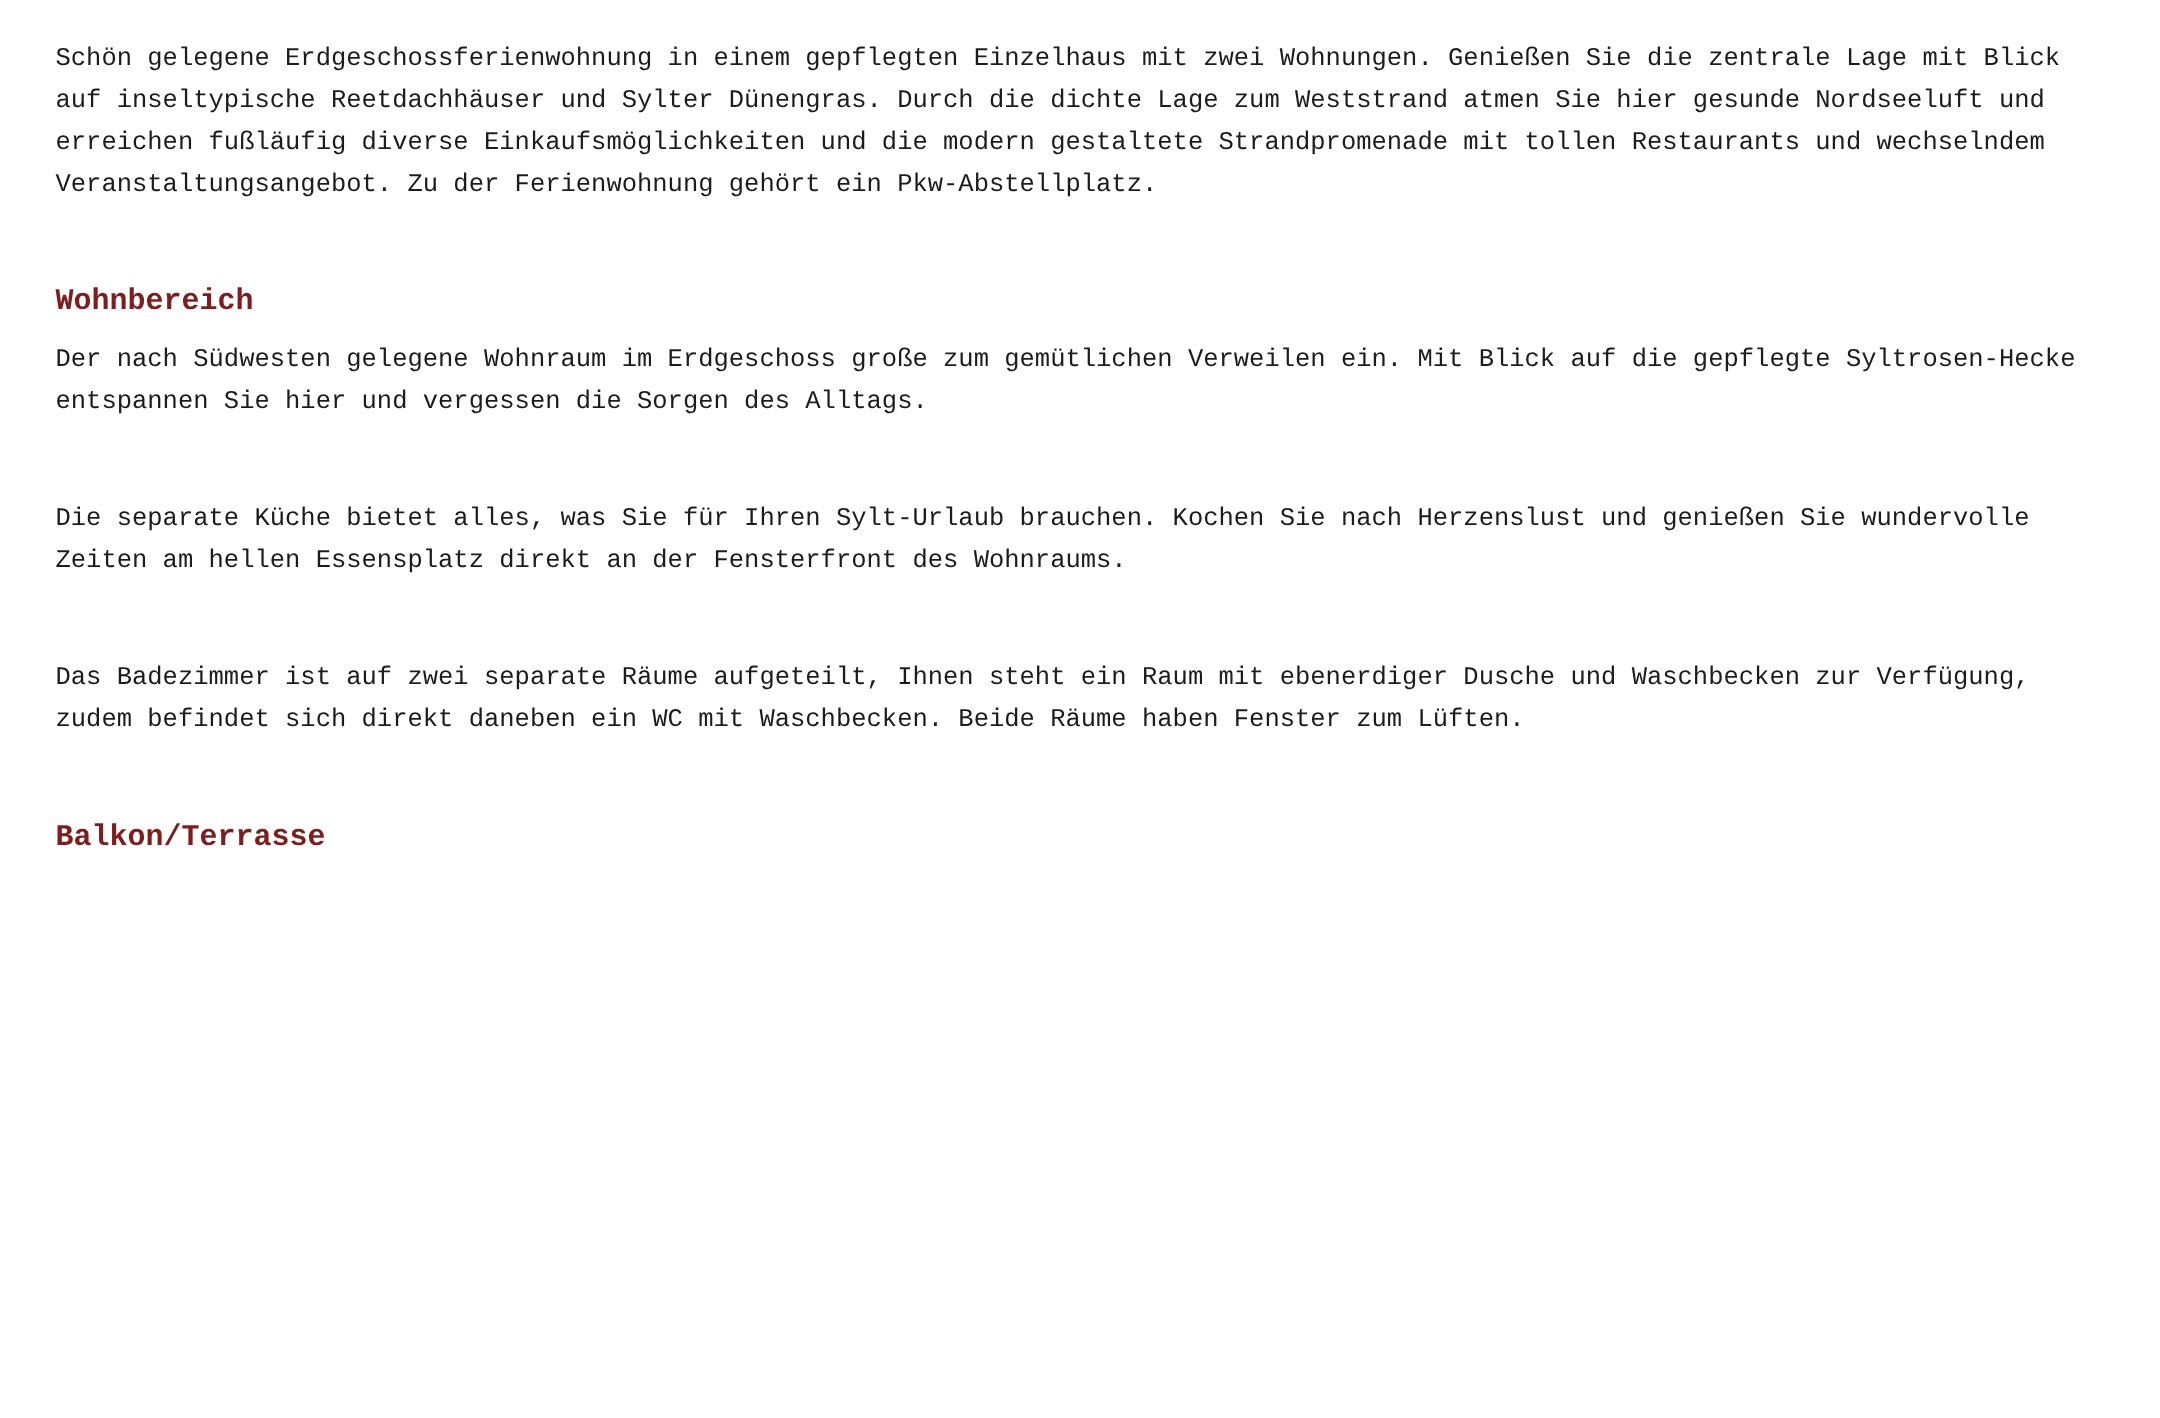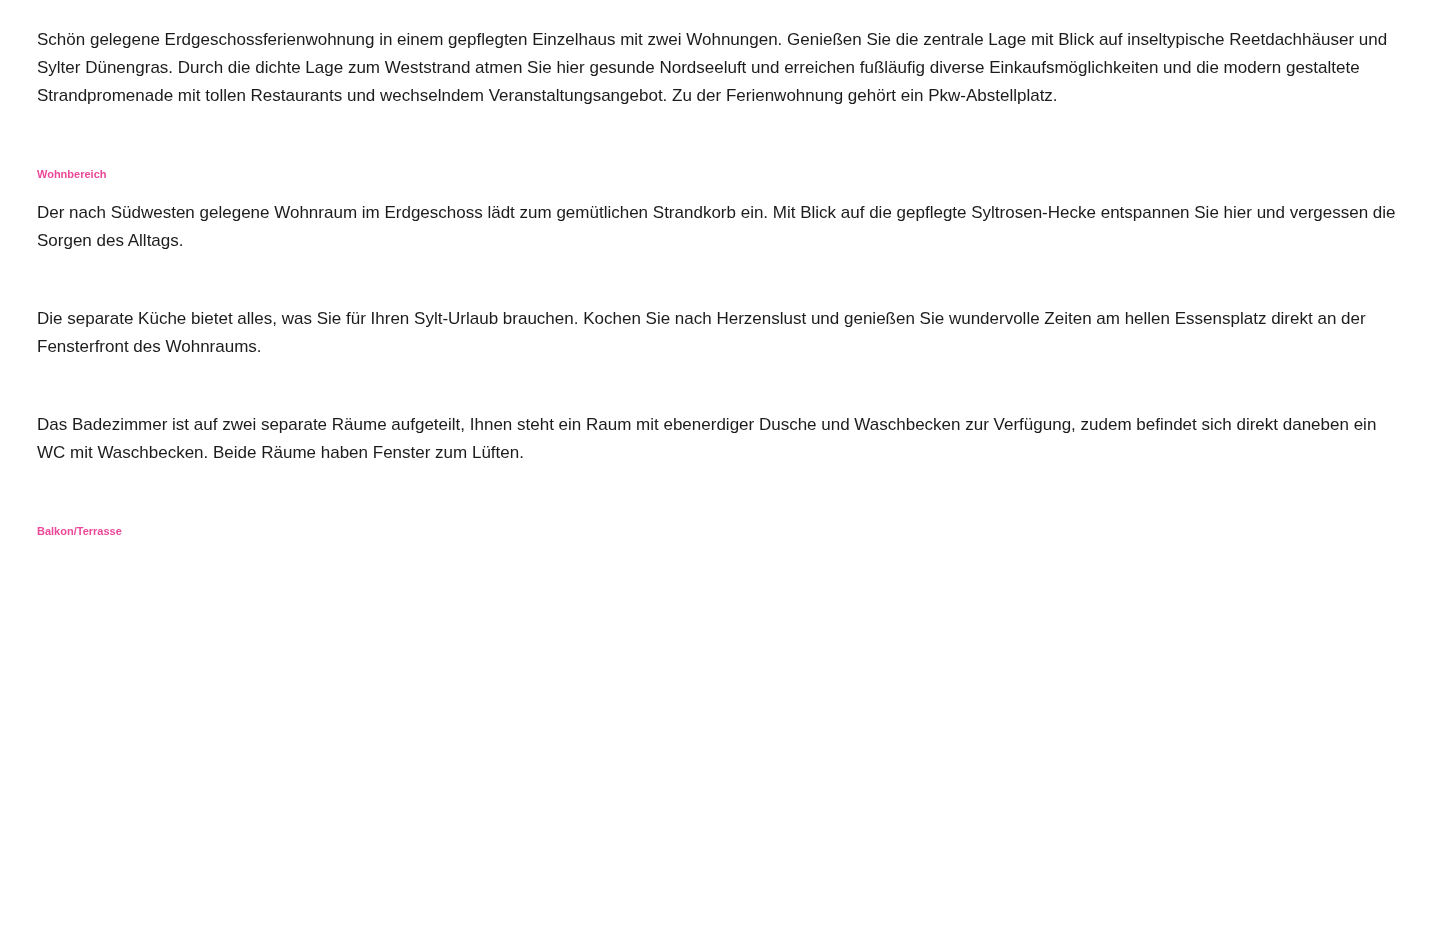--- a/index.html
+++ b/index.html
@@ -1,15 +1,15 @@
 <!DOCTYPE html>
 <html lang="de"><head>
 <meta charset="utf-8">
 <style>
-  * { margin: 0; padding: 0; box-sizing: border-box; }
+  * { margin: 0; padding: 0; box-sizing: border-box; font-family: Liberation Mono, monospace; }
   html, body { background: #ffffff; }
   body {
     width: 1440px;
     height: 945px;
     overflow: hidden;
     font-family: "Liberation Sans", "DejaVu Sans", sans-serif;
     color: #1c1c1c;
     -webkit-font-smoothing: antialiased;
   }
   .doc {
@@ -17,37 +17,37 @@
     font-size: 17px;
     line-height: 28px;
   }
   .doc p {
     font-weight: 400;
   }
   .sec {
     margin-top: 50px;
   }
   .sec h2 {
-    font-size: 11px;
+    font-size: 20px;
     line-height: 28px;
     font-weight: 700;
-    color: #ec4899;
+    color: #7f1d1d;
     margin-bottom: 11px;
   }
 </style>
 </head>
 <body>
 
 <main class="doc">
 
   <p>Schön gelegene Erdgeschossferienwohnung in einem gepflegten Einzelhaus mit zwei Wohnungen. Genießen Sie die zentrale Lage mit Blick auf inseltypische Reetdachhäuser und Sylter Dünengras. Durch die dichte Lage zum Weststrand atmen Sie hier gesunde Nordseeluft und erreichen fußläufig diverse Einkaufsmöglichkeiten und die modern gestaltete Strandpromenade mit tollen Restaurants und wechselndem Veranstaltungsangebot. Zu der Ferienwohnung gehört ein Pkw-Abstellplatz.</p>
 
   <section class="sec">
     <h2>Wohnbereich</h2>
-    <p>Der nach Südwesten gelegene Wohnraum im Erdgeschoss lädt zum gemütlichen Strandkorb ein. Mit Blick auf die gepflegte Syltrosen-Hecke entspannen Sie hier und vergessen die Sorgen des Alltags.</p>
+    <p>Der nach Südwesten gelegene Wohnraum im Erdgeschoss große zum gemütlichen Verweilen ein. Mit Blick auf die gepflegte Syltrosen-Hecke entspannen Sie hier und vergessen die Sorgen des Alltags.</p>
   </section>
 
   <section class="sec">
     <p>Die separate Küche bietet alles, was Sie für Ihren Sylt-Urlaub brauchen. Kochen Sie nach Herzenslust und genießen Sie wundervolle Zeiten am hellen Essensplatz direkt an der Fensterfront des Wohnraums.</p>
   </section>
 
 
   <section class="sec">
     <p>Das Badezimmer ist auf zwei separate Räume aufgeteilt, Ihnen steht ein Raum mit ebenerdiger Dusche und Waschbecken zur Verfügung, zudem befindet sich direkt daneben ein WC mit Waschbecken. Beide Räume haben Fenster zum Lüften.</p>
   </section>

